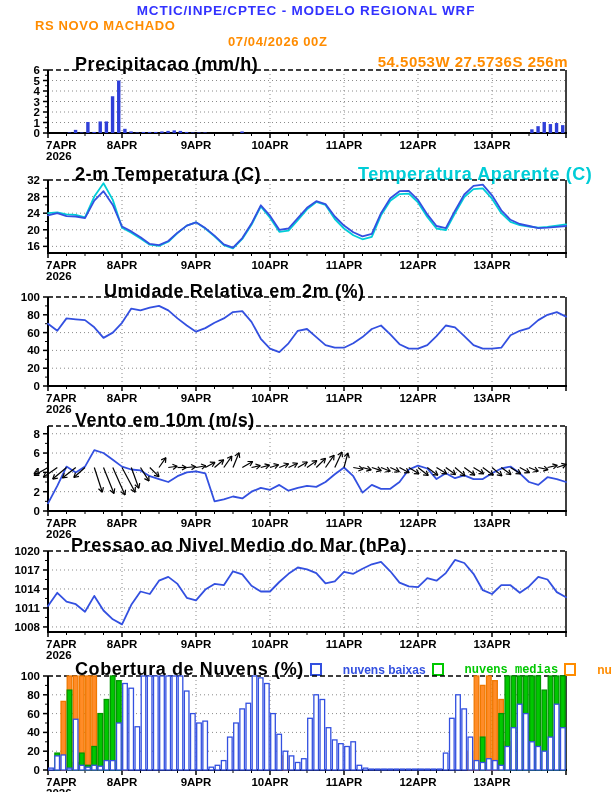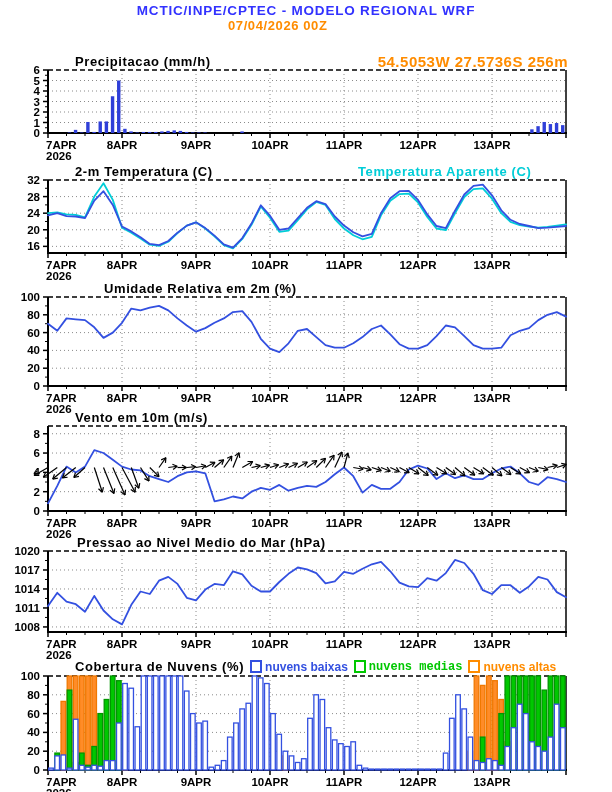--- a/index.html
+++ b/index.html
@@ -3,41 +3,42 @@
 <meta charset="utf-8">
 <style>
   html,body{margin:0;padding:0;background:#fff;}
   .page{position:relative;width:612px;height:792px;background:#ffffff;overflow:hidden;
         font-family:"Liberation Sans",sans-serif;font-weight:bold;}
   .hdr-title{position:absolute;top:3px;left:0;width:612px;text-align:center;
              font-size:13.5px;letter-spacing:0.8px;}
   .hdr-line2{position:absolute;top:18px;left:35px;font-size:13px;letter-spacing:0.6px;}
   .hdr-run{position:absolute;top:18px;left:228px;font-size:13px;letter-spacing:0.6px;}
   .hdr-loc{position:absolute;top:53px;right:44px;font-size:15px;letter-spacing:0.5px;}
-  .panel-title{position:absolute;font-size:13px;letter-spacing:0.6px;color:#000;white-space:nowrap;}
+  .panel-title{position:absolute;font-size:18px;letter-spacing:0.6px;color:#000;white-space:nowrap;}
   .legend-row{position:absolute;display:flex;align-items:center;gap:6px;font-size:12px;white-space:nowrap;}
-  .legend-item{display:flex;align-items:center;gap:3px;}
+  .legend-item{display:flex;align-items:center;gap:21px;}
   .legend-swatch{display:inline-block;width:8px;height:9px;background:#fff;border:2px solid #000;}
   svg.plot{position:absolute;left:0;top:0;width:612px;height:792px;overflow:visible;}
   svg text{font-family:"Liberation Sans",sans-serif;font-weight:bold;fill:#000;}
 </style>
 </head>
 <body>
 
 <div class="page">
   <div class="hdr-title" style="color: rgb(50, 50, 255);">MCTIC/INPE/CPTEC - MODELO REGIONAL WRF</div>
-  <div class="hdr-run" style="color: rgb(255, 140, 0);">07/04/2026 00Z</div>
+  <div class="hdr-line2" style="color: rgb(255, 140, 0);">RS NOVO MACHADO</div>
+  <div class="hdr-run" style="color: rgb(255, 140, 0); margin-top: 16px;">07/04/2026 00Z</div>
   <div class="hdr-loc" style="color: rgb(255, 140, 0);">54.5053W 27.5736S 256m</div>
 
   <span class="panel-title" style="left:75px;top:54px;">Precipitacao (mm/h)</span>
   <span class="panel-title" style="left:75px;top:164px;">2-m Temperatura (C)</span>
   <span class="panel-title" style="left: 358px; top: 164px; color: rgb(0, 205, 215);" id="apparent-title">Temperatura Aparente (C)</span>
   <span class="panel-title" style="left:75px;top:281px;margin-left:29px;">Umidade Relativa em 2m (%)</span>
   <span class="panel-title" style="left:75px;top:410px;">Vento em 10m (m/s)</span>
-  <span class="panel-title" style="left:77px;top:535px;">Pressao ao Nivel Medio do Mar (hPa)</span>
+  <span class="panel-title" style="left:71px;top:535px;">Pressao ao Nivel Medio do Mar (hPa)</span>
 
   <div class="legend-row" style="left:75px;top:659px;">
     <span class="panel-title" style="position:static;">Cobertura de Nuvens (%)</span>
     <span class="legend-item">
       <span class="legend-swatch" id="sw-baixas" style="border-color: rgb(51, 80, 224);"></span>
       <span id="lb-baixas" style="color: rgb(51, 80, 224);">nuvens baixas</span>
     </span>
     <span class="legend-item">
       <span class="legend-swatch" id="sw-medias" style="border-color: rgb(0, 200, 0);"></span>
       <span id="lb-medias" style="color: rgb(0, 200, 0); font-family: Liberation Mono, monospace;">nuvens medias</span>

